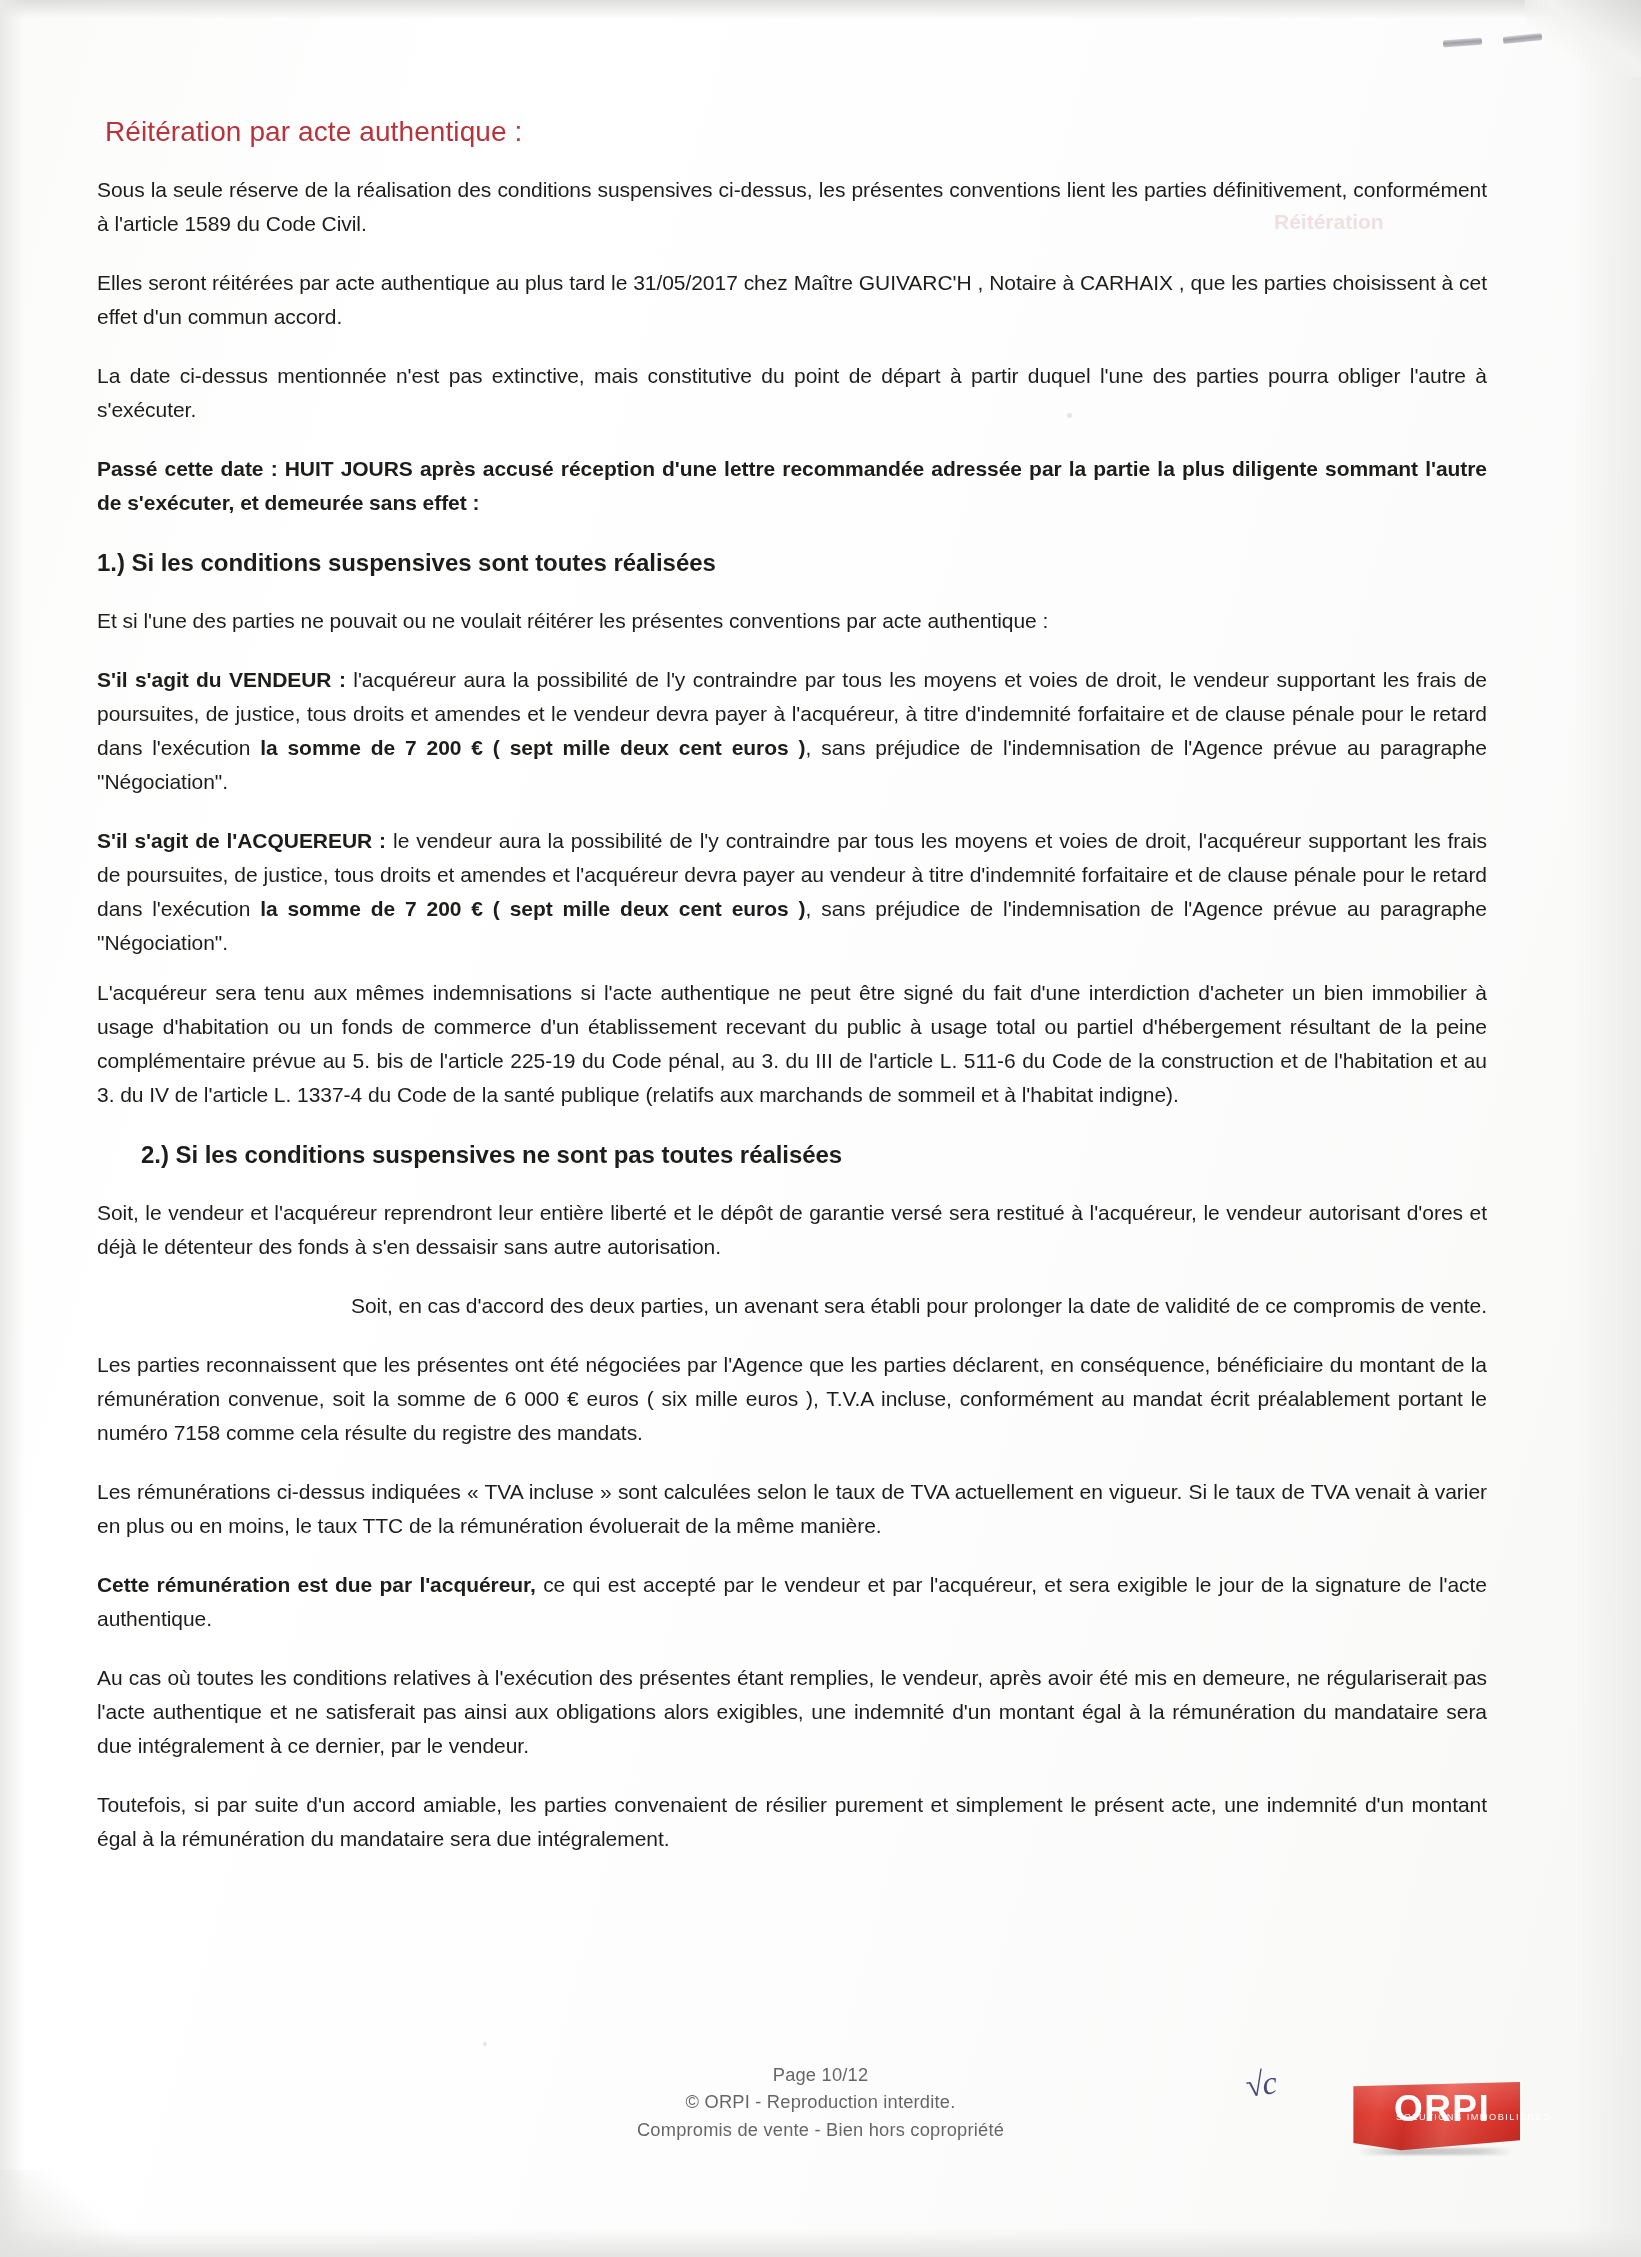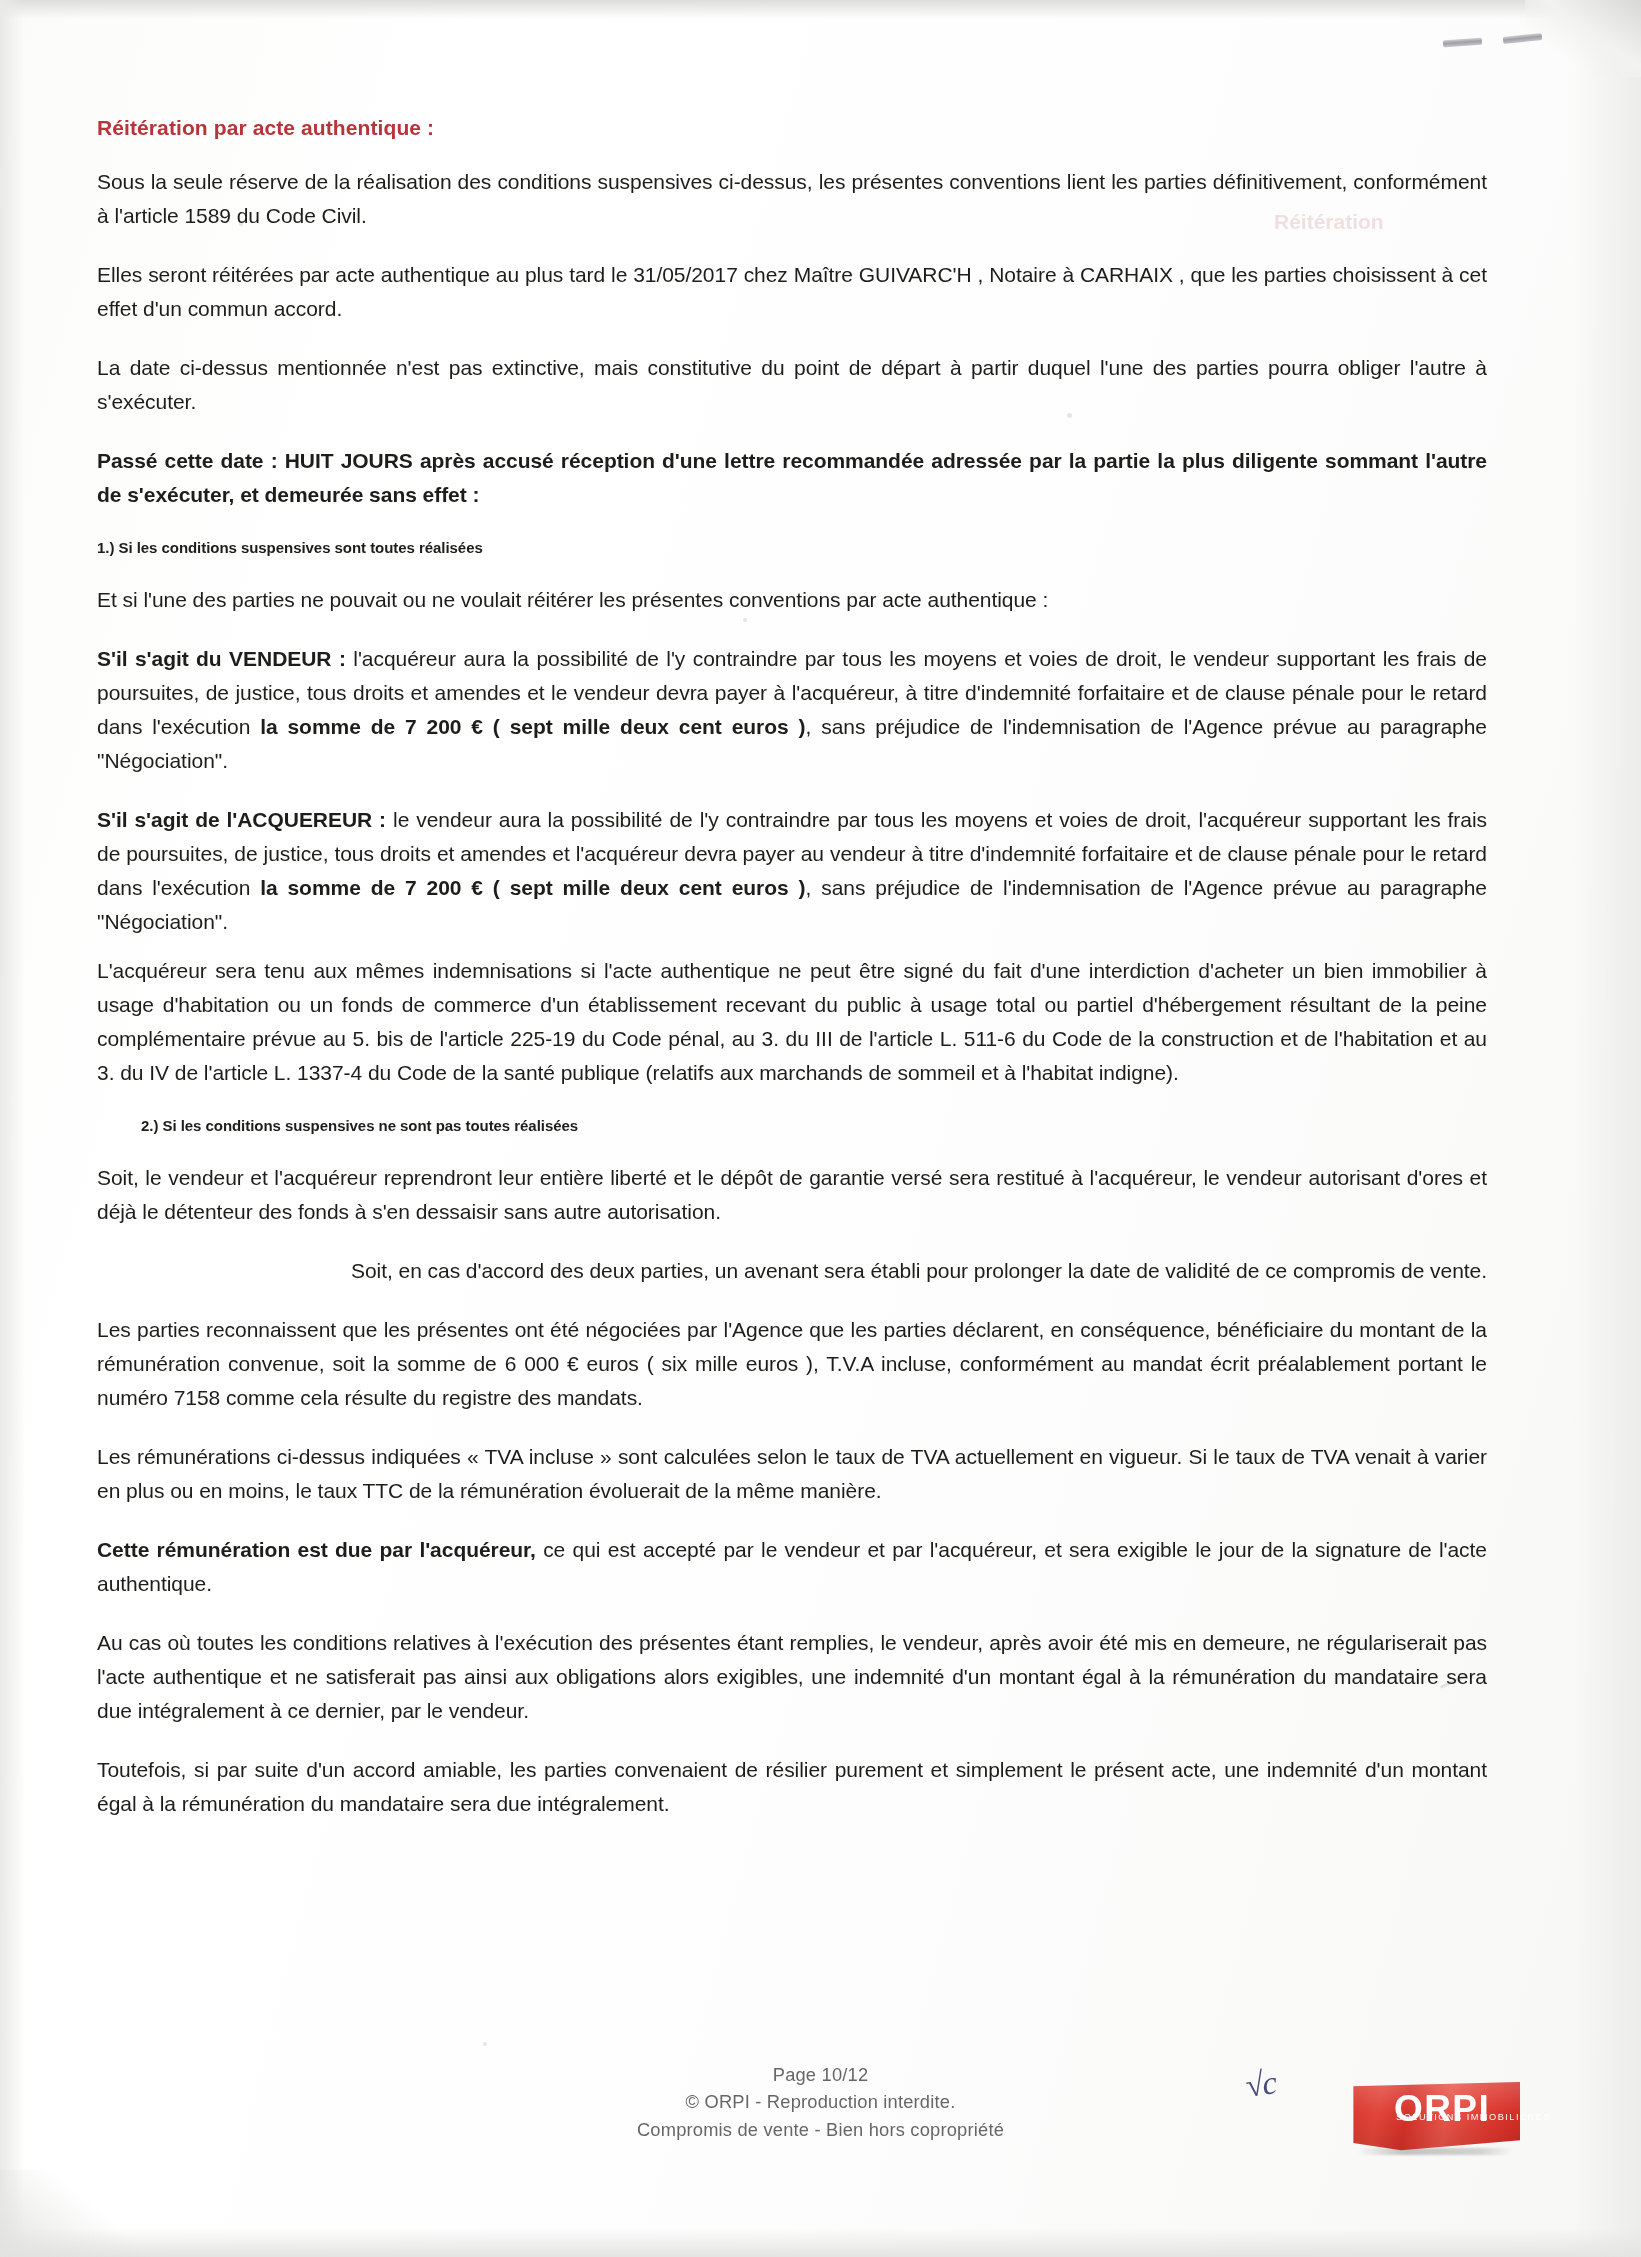--- a/index.html
+++ b/index.html
@@ -77,24 +77,24 @@
   
   .content {
     position: absolute;
     left: 97px;
     top: 116px;
     width: 1390px;
   }
 
   h2.section-title {
     color: #b8333a;
-    font-size: 21px;
-    font-weight: bold;
+    font-size: 28px;
+    font-weight: normal;
     letter-spacing: 0.1px;
-    margin: 0 0 25px 0;
+    margin: 0 0 25px 8px;
     line-height: 1.15;
   }
   h2.section-title.second {
     margin-top: 52px;
   }
 
   p.para {
     color: #1d1d1b;
     font-size: 21px;
     line-height: 1.62;
@@ -104,21 +104,21 @@
     letter-spacing: -0.05px;
   }
   p.para.tight { margin-bottom: 15.4px; }
   p.para.nojust { text-align: right; }
 
   .b { font-weight: bold; }
 
   
   p.subhead {
     color: #1d1d1b;
-    font-size: 15px;
+    font-size: 24px;
     font-weight: bold;
     margin: 0 0 23px 0;
     line-height: 1.5;
     letter-spacing: -0.05px;
   }
   p.subhead.sp { margin-top: 3.9px; margin-left: 44px; }
 
   
   .footer {
     position: absolute;

